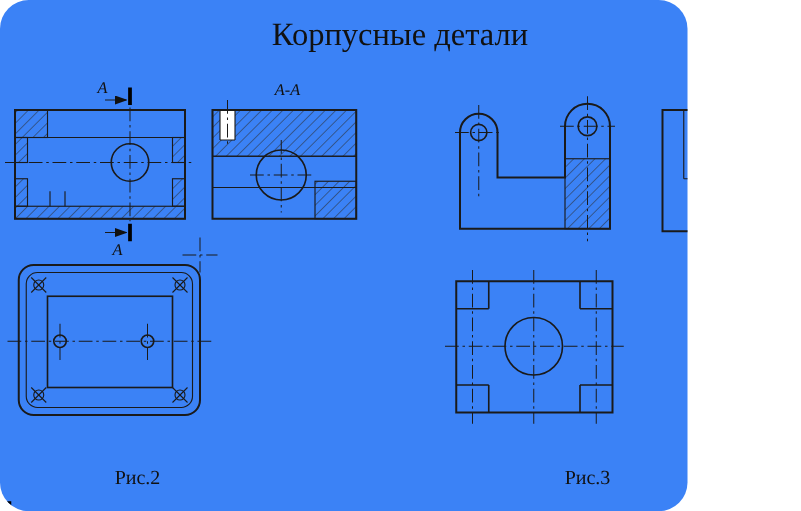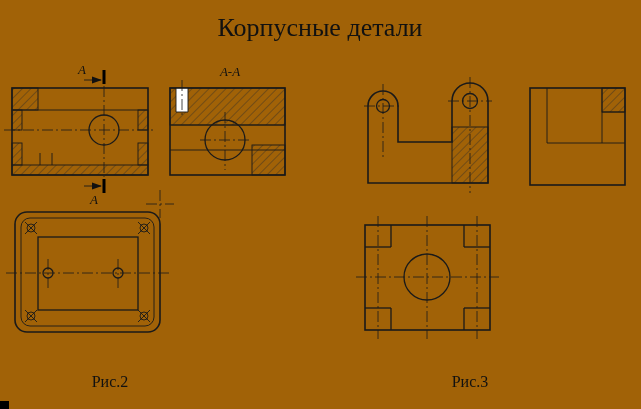--- a/index.html
+++ b/index.html
@@ -1,21 +1,22 @@
 <!DOCTYPE html>
 <html><head>
 <meta charset="utf-8">
 <style>
   html,body{margin:0;padding:0;background:#ffffff;}
   .screen{
     position:relative;
-    width:641px;height:409px;
-    background:#a16207;
+    width:550px;height:409px;
+    background:#3b82f6;
     overflow:hidden;
     font-family:"Liberation Serif", serif;
+    border-radius:23px;
   }
   svg{display:block;}
   .title-text{font-family:"Liberation Serif", serif;font-size:26px;fill:#111;}
   .caption-text{font-family:"Liberation Serif", serif;font-size:16px;fill:#111;}
   .section-letter{font-family:"Liberation Serif", serif;font-style:italic;font-size:13px;fill:#111;}
   .outline{stroke:#1a1a1a;stroke-width:1.6;fill:none;}
   .thin{stroke:#1a1a1a;stroke-width:0.9;fill:none;}
   .mid{stroke:#1a1a1a;stroke-width:1.3;fill:none;}
   .cl{stroke:#1a1a1a;stroke-width:0.8;fill:none;stroke-dasharray:11 3 2 3;}
   .thick-mark{stroke:#000;stroke-width:3;fill:none;}

